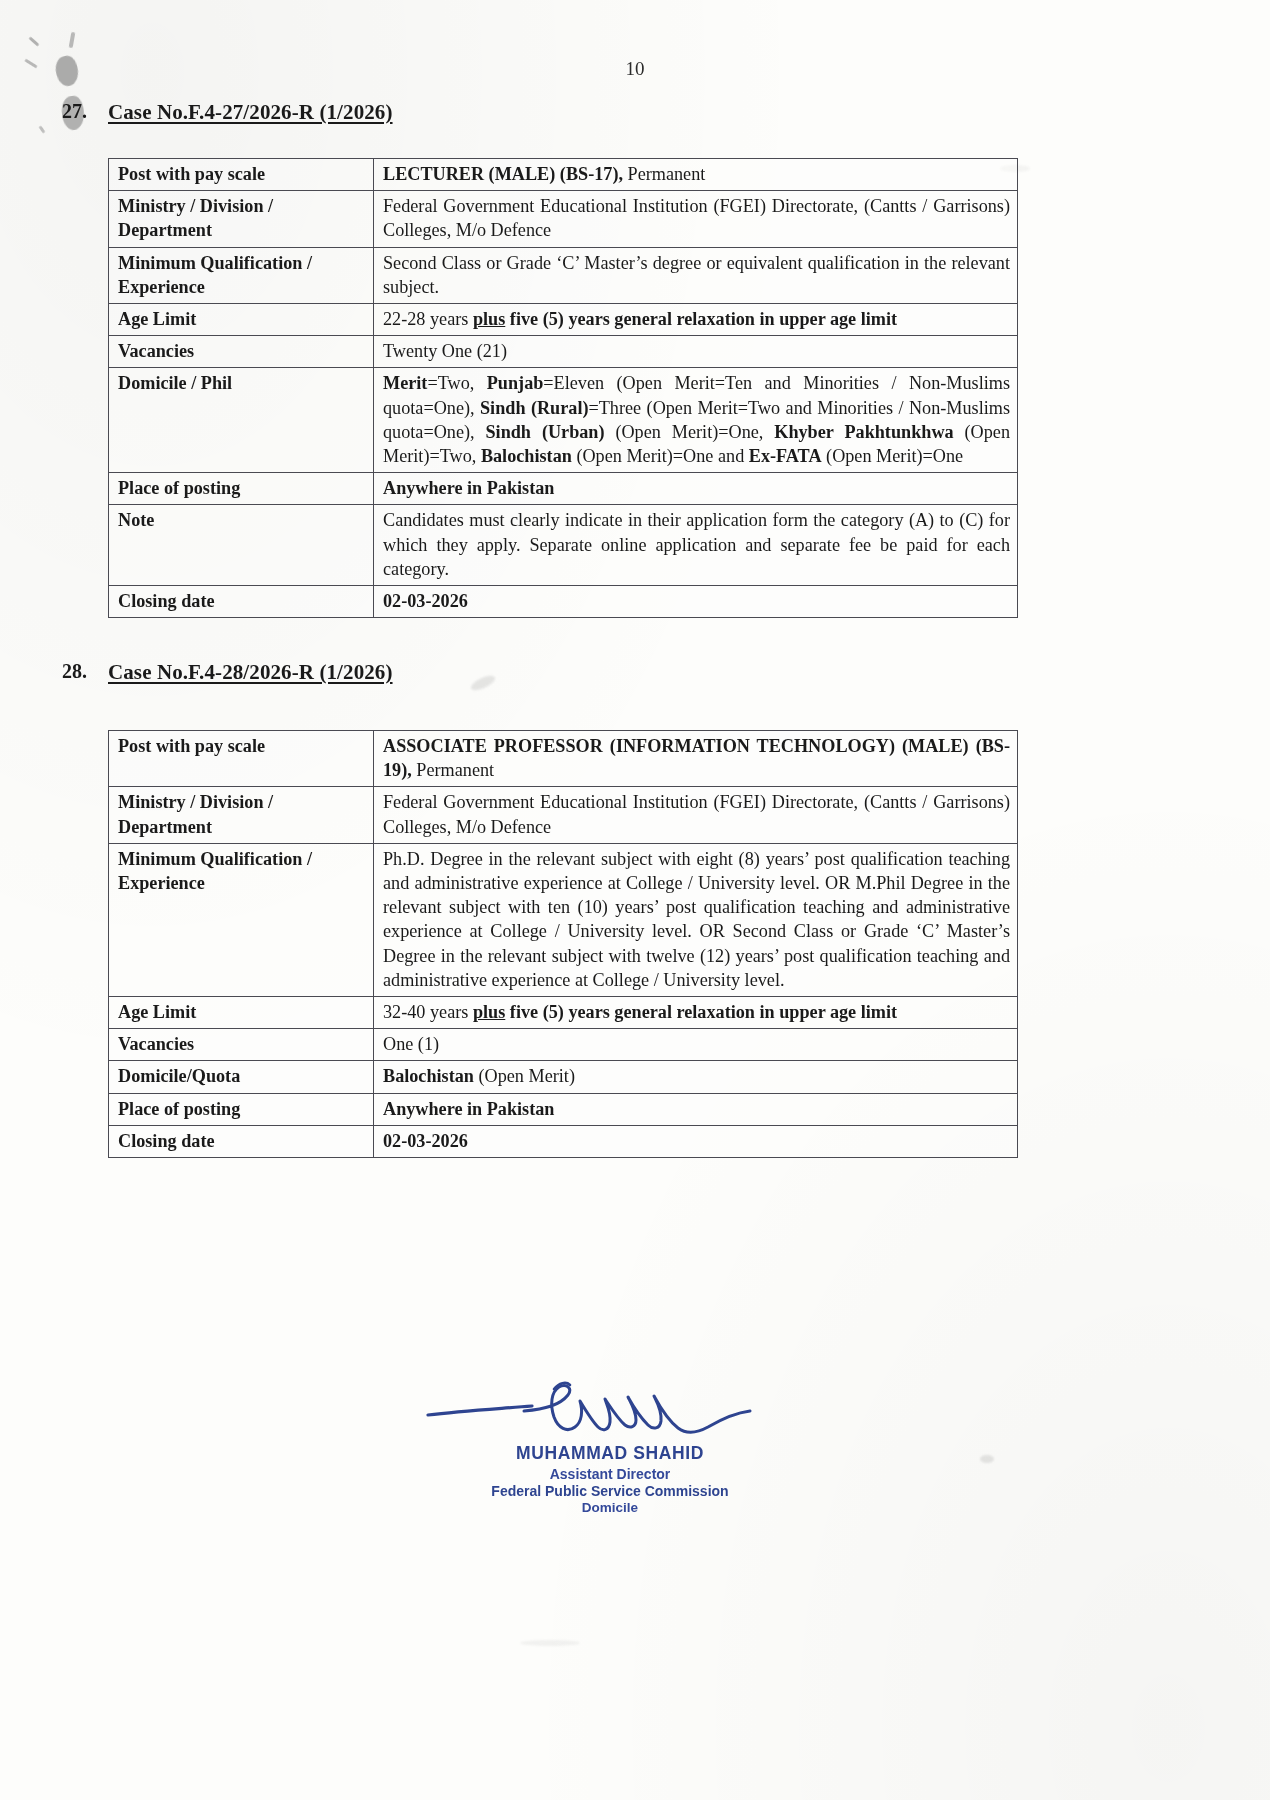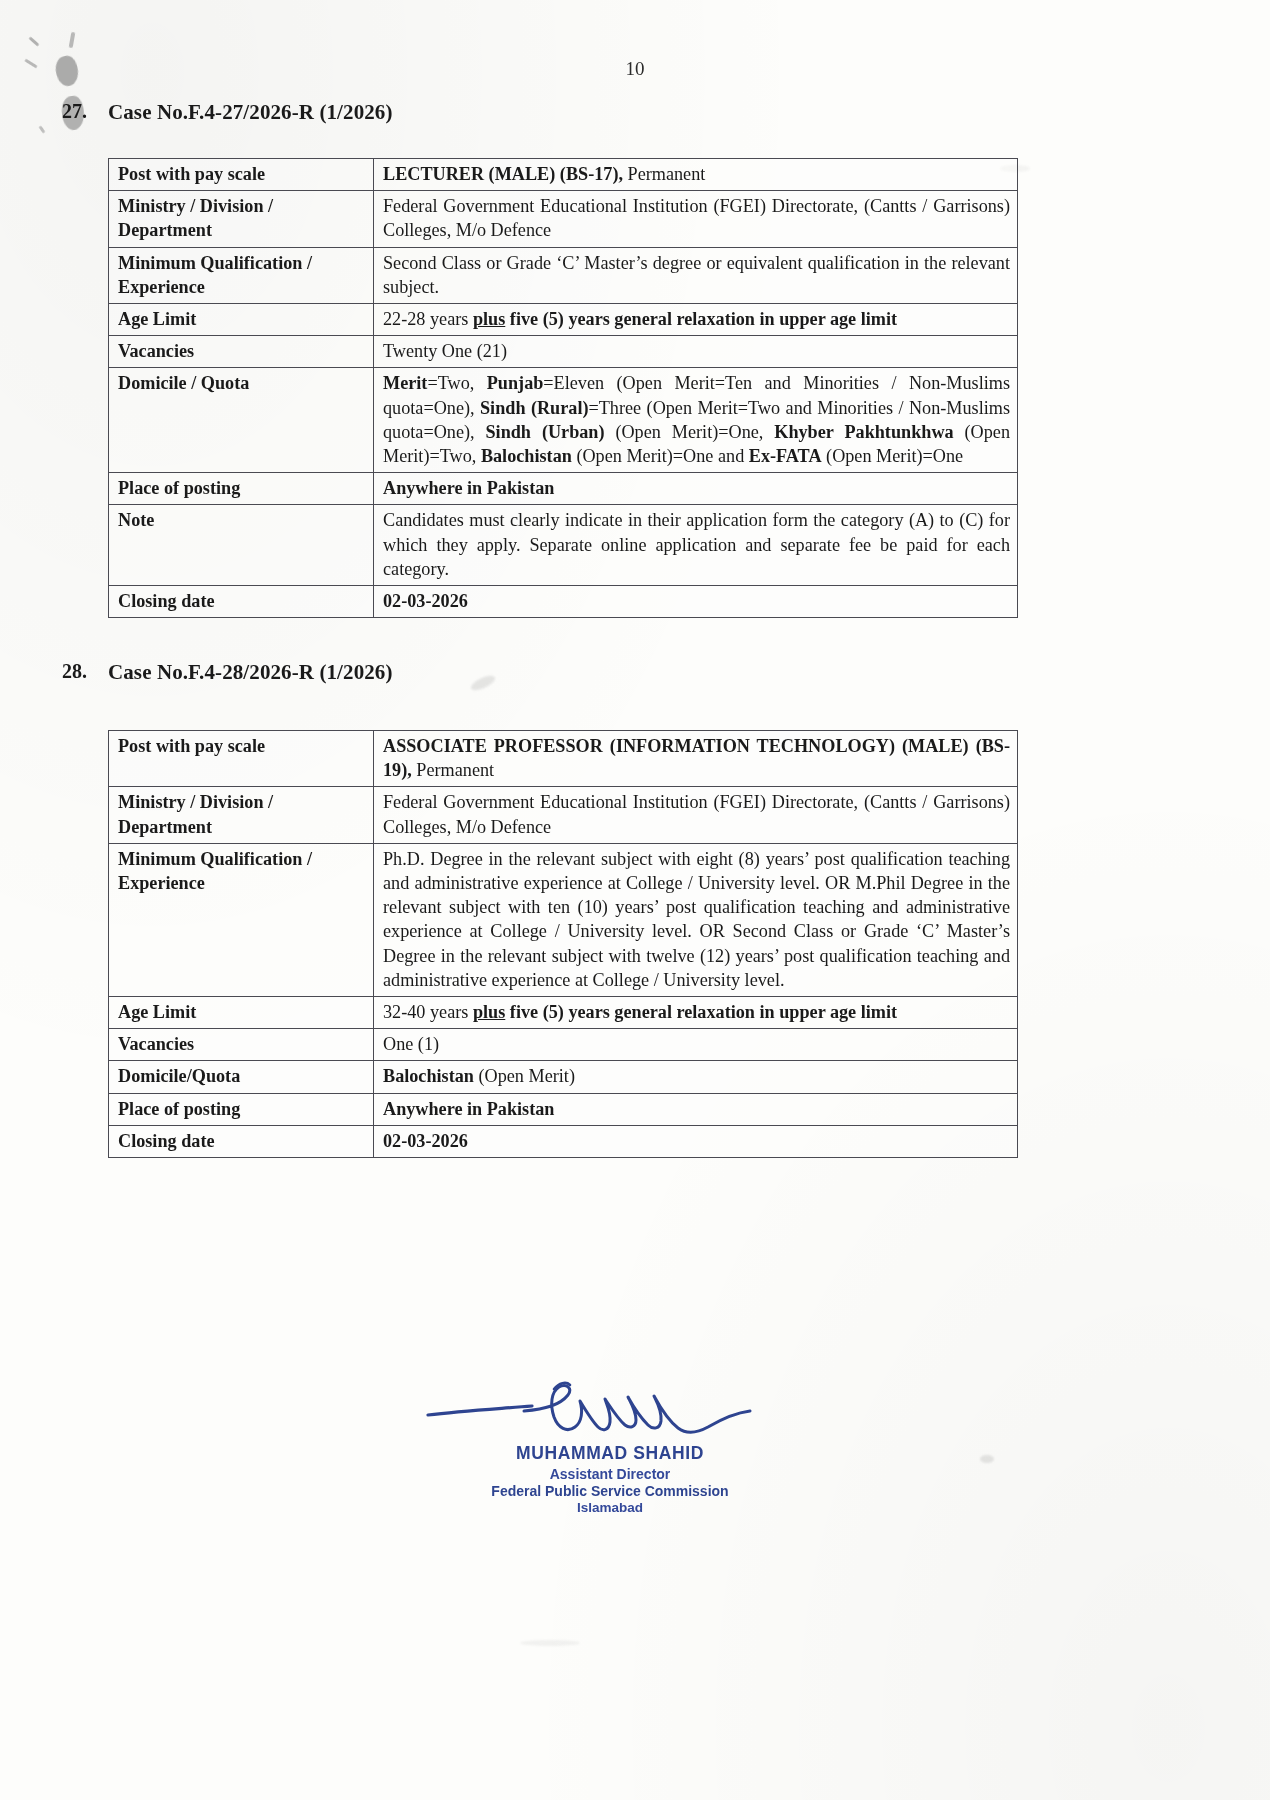--- a/index.html
+++ b/index.html
@@ -61,20 +61,21 @@
     align-items: flex-start;
     font-weight: bold;
     font-size: 21px;
   }
   .case-head .num {
     width: 46px;
     flex: 0 0 46px;
     font-size: 20px;
   }
   .case-head .title {
+    text-decoration: underline;
     text-underline-offset: 3px;
     letter-spacing: 0.1px;
   }
 
   #case-27 { left: 62px; top: 100px; }
   #case-28 { left: 62px; top: 660px; }
 
   
   table.job-table {
     position: absolute;
@@ -196,21 +197,21 @@
         </tr>
         <tr>
           <td class="label">Age Limit</td>
           <td class="value">22-28 years <span class="b u">plus</span> <span class="b">five (5) years general relaxation in upper age limit</span></td>
         </tr>
         <tr>
           <td class="label">Vacancies</td>
           <td class="value">Twenty One (21)</td>
         </tr>
         <tr>
-          <td class="label">Domicile / Quota</td>
+          <td class="label">Domicile / Phil</td>
           <td class="value"><span class="b">Merit</span>=Two, <span class="b">Punjab</span>=Eleven (Open Merit=Ten and Minorities / Non-Muslims quota=One), <span class="b">Sindh (Rural)</span>=Three (Open Merit=Two and Minorities / Non-Muslims quota=One), <span class="b">Sindh (Urban)</span> (Open Merit)=One, <span class="b">Khyber Pakhtunkhwa</span> (Open Merit)=Two, <span class="b">Balochistan</span> (Open Merit)=One and <span class="b">Ex-FATA</span> (Open Merit)=One</td>
         </tr>
         <tr>
           <td class="label">Place of posting</td>
           <td class="value"><span class="b">Anywhere in Pakistan</span></td>
         </tr>
         <tr>
           <td class="label">Note</td>
           <td class="value">Candidates must clearly indicate in their application form the category (A) to (C) for which they apply. Separate online application and separate fee be paid for each category.</td>
         </tr>
@@ -269,16 +270,16 @@
                C 138 53, 147 58, 155 52 C 162 47, 163 36, 160 26
                C 166 36, 172 46, 178 52 C 183 57, 189 55, 190 47 C 191 38, 187 30, 185 24
                C 191 33, 198 44, 205 50 C 210 54, 216 52, 216 45 C 216 36, 211 28, 208 22
                C 213 31, 221 43, 228 50 C 233 55, 240 54, 241 46 C 242 36, 237 27, 234 21
                C 240 32, 249 46, 258 53 C 266 59, 277 58, 288 52 C 300 45, 314 38, 330 36" stroke="#2e4490" stroke-width="3" fill="none" stroke-linecap="round" stroke-linejoin="round"></path>
       <path d="M134 14 C 139 8, 146 6, 150 10" stroke="#2e4490" stroke-width="2.6" fill="none" stroke-linecap="round"></path>
     </svg>
     <div class="sign-name">MUHAMMAD SHAHID</div>
     <div class="sign-role">Assistant Director</div>
     <div class="sign-org">Federal Public Service Commission</div>
-    <div class="sign-city">Islamabad</div>
+    <div class="sign-city">Domicile</div>
   </div>
 
 </div>
 
 </body></html>

